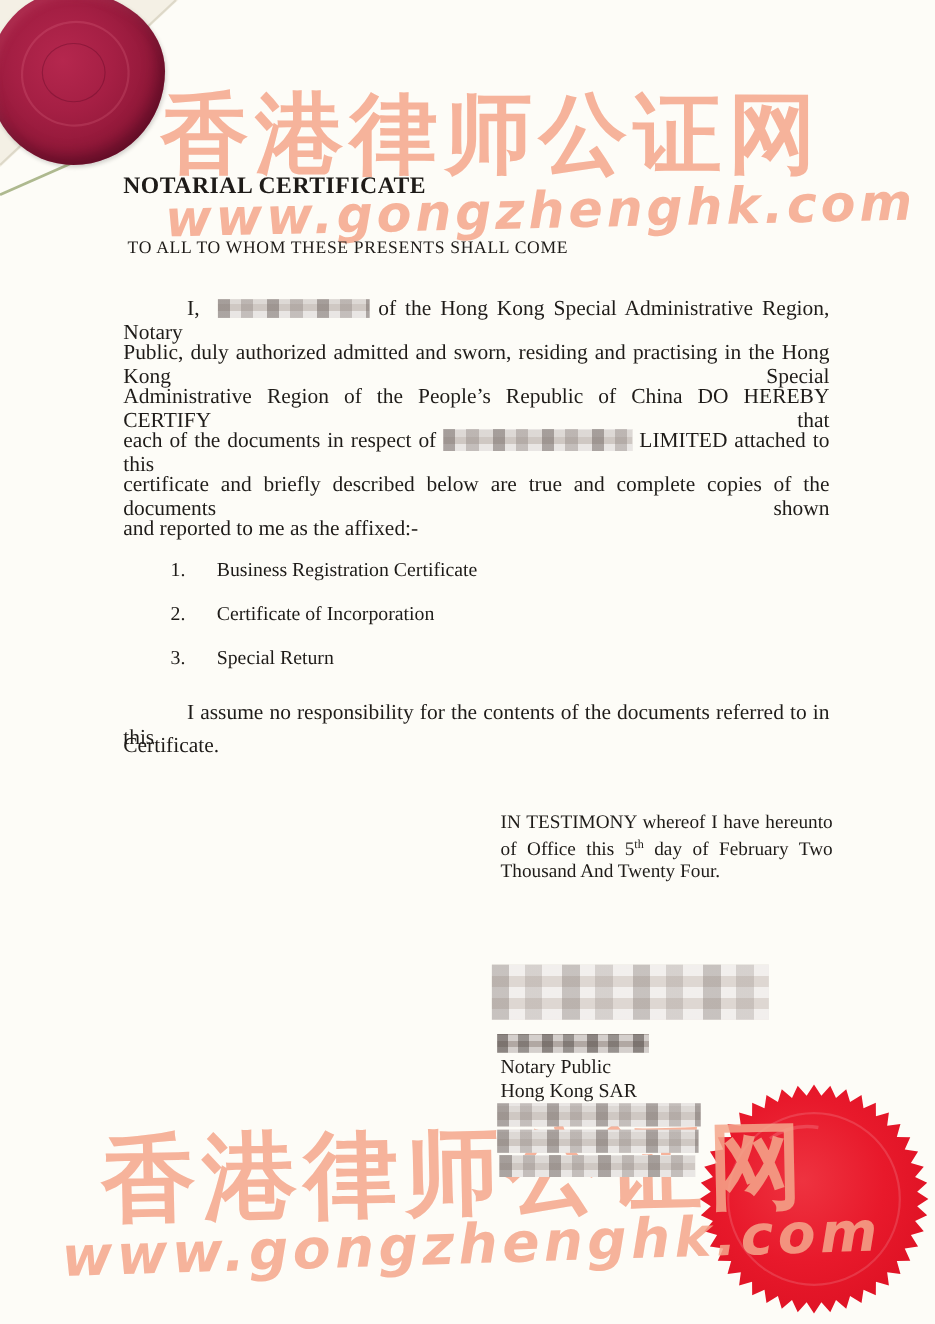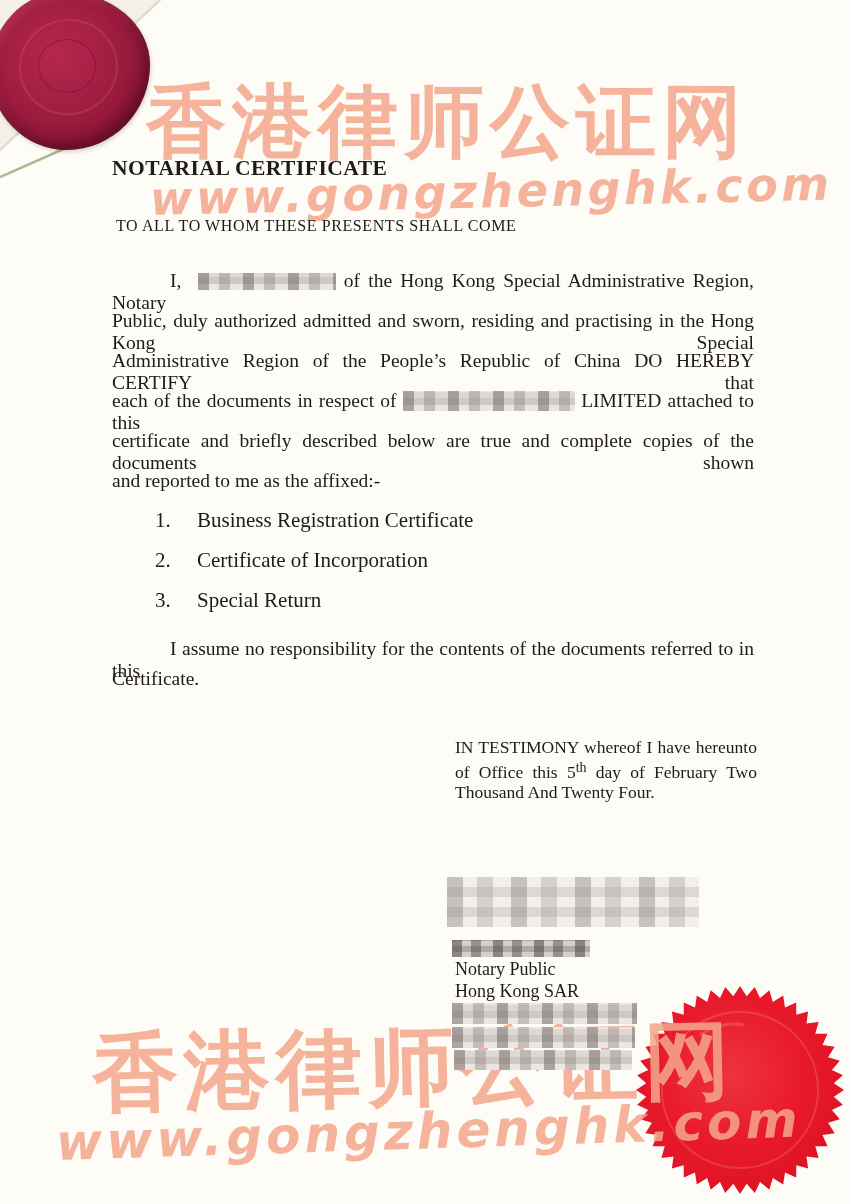--- a/index.html
+++ b/index.html
@@ -16,25 +16,25 @@
       transform:rotate(-1.2deg);transform-origin:left center;}
   .wm-url-bottom{left:56px;top:1118px;font-size:50px;line-height:1;letter-spacing:4px;font-style:italic;z-index:3;
       transform:rotate(-1.8deg);transform-origin:left center;}
   
   .doc{z-index:3;}
   .title{left:112px;top:156px;width:650px;text-align:left;font-size:21.5px;font-weight:bold;letter-spacing:.5px;}
   .salutation{left:116px;top:217px;width:650px;text-align:left;font-size:16px;letter-spacing:.6px;}
   .bline{left:112px;width:642px;font-size:19.5px;white-space:normal;}
   .just{text-align:justify;text-align-last:justify;}
   .indent{text-indent:58px;}
-  .list-row{left:155px;font-size:21px;}
+  .list-row{left:155px;font-size:18px;}
   .list-num{display:inline-block;width:42px;}
   .testimony{left:455px;width:302px;font-size:17.5px;line-height:20.5px;}
   .testimony .just{text-align:justify;text-align-last:justify;}
-  sup{font-size:14px;vertical-align:6px;margin-top:41px;}
+  sup{font-size:11px;vertical-align:6px;margin-top:41px;}
   .sigline{left:455px;font-size:18px;z-index:4;}
   
   .px{position:absolute;z-index:4;background-color:#cfc8c3;
       background-image:
         repeating-linear-gradient(90deg, rgba(110,100,96,.5) 0 11px, rgba(0,0,0,0) 11px 21px, rgba(140,130,126,.4) 21px 32px, rgba(0,0,0,0) 32px 45px),
         repeating-linear-gradient(0deg, rgba(255,255,255,.55) 0 6px, rgba(0,0,0,0) 6px 13px, rgba(255,255,255,.3) 13px 19px);}
   .px-inline{display:inline-block;position:static;vertical-align:-3px;}
   .px-light{background-color:#ded7d2;
       background-image:
         repeating-linear-gradient(90deg, rgba(120,110,105,.35) 0 16px, rgba(0,0,0,0) 16px 30px, rgba(150,140,135,.3) 30px 46px, rgba(0,0,0,0) 46px 64px),

